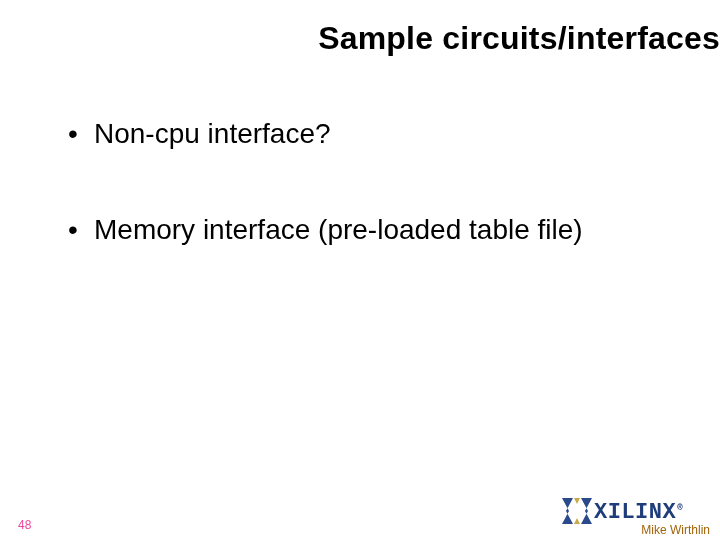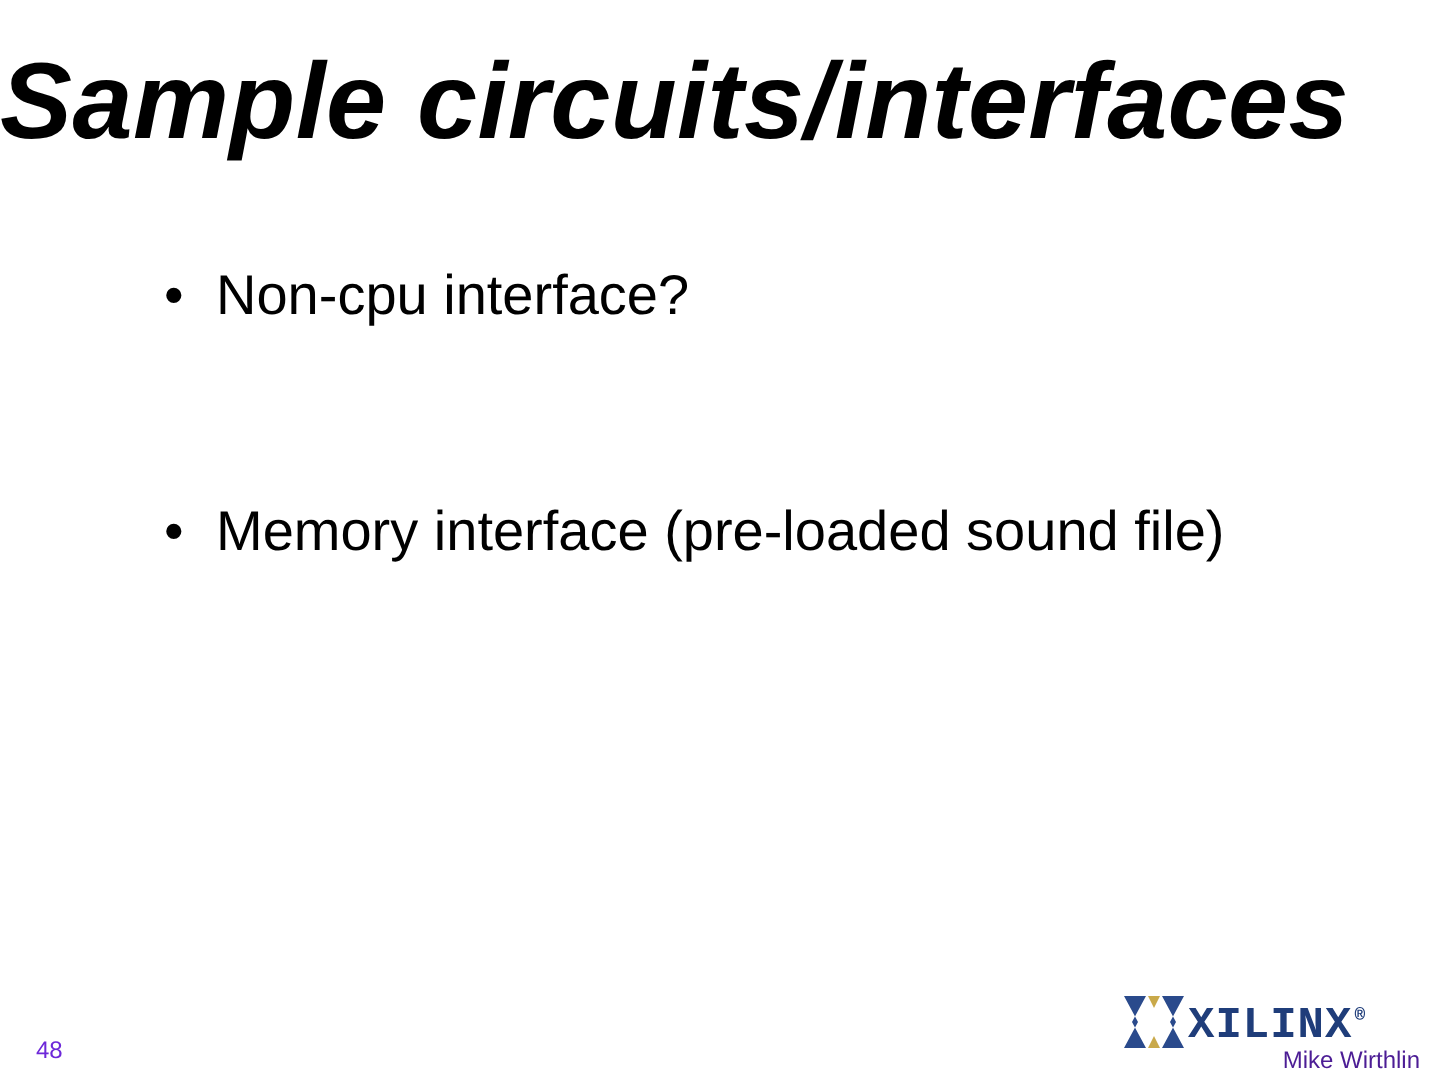--- a/index.html
+++ b/index.html
@@ -17,37 +17,36 @@
     width: 720px;
     height: 540px;
     position: relative;
     box-sizing: border-box;
   }
   .title {
     position: absolute;
     top: 20px;
     left: 0;
     width: 720px;
-    text-align: left;
-    font-size: 54px;
+    text-align: right;
+    font-size: 32px;
     font-weight: bold;
     letter-spacing: 0.2px;
-    font-style: italic;
   }
   .body {
     position: absolute;
     top: 118px;
     left: 68px;
     right: 40px;
     font-size: 28px;
     line-height: 1.15;
   }
   .body ul {
     list-style: none;
-    margin: 14px;
+    margin: 0;
     padding: 0;
   }
   .body li {
     position: relative;
     padding-left: 26px;
     margin-bottom: 6px;
   }
   .body li::before {
     content: "•";
     position: absolute;
@@ -64,28 +63,28 @@
     left: 0;
     bottom: 0;
     width: 720px;
     height: 46px;
   }
   .page-number {
     position: absolute;
     left: 18px;
     bottom: 8px;
     font-size: 12px;
-    color: #6d28d9;
+    color: #ec4899;
   }
   .author {
     position: absolute;
     right: 10px;
     bottom: 3px;
     font-size: 12px;
-    color: #4c1d95;
+    color: #a16207;
   }
   .logo {
     position: absolute;
     right: 8px;
     bottom: 16px;
     width: 150px;
     height: 26px;
     display: flex;
     align-items: center;
   }
@@ -119,21 +118,21 @@
 
 <div class="slide">
   <div class="title">Sample circuits/interfaces</div>
 
   <div class="body">
     <ul>
       <li>Non-cpu interface?</li>
     </ul>
     <div class="gap"></div>
     <ul>
-      <li>Memory interface (pre-loaded sound file)</li>
+      <li>Memory interface (pre-loaded table file)</li>
     </ul>
   </div>
 
   <div class="footer">
     <div class="page-number">48</div>
 
     <div class="logo">
       <span class="x-mark">
         <svg width="30" height="26" viewBox="0 0 30 26">
           <polygon points="0,0 11,0 4,13 11,26 0,26 7,13" fill="#2a4a8c"></polygon>

